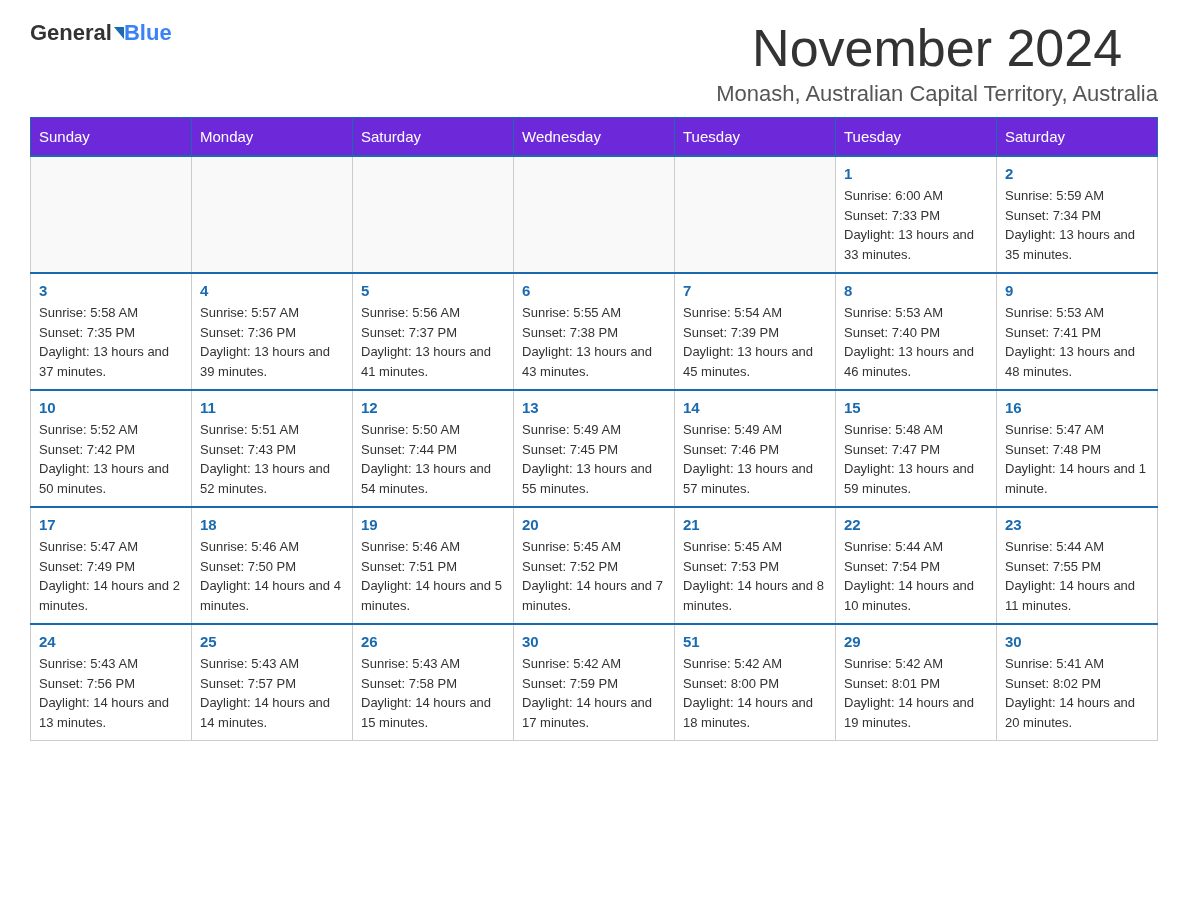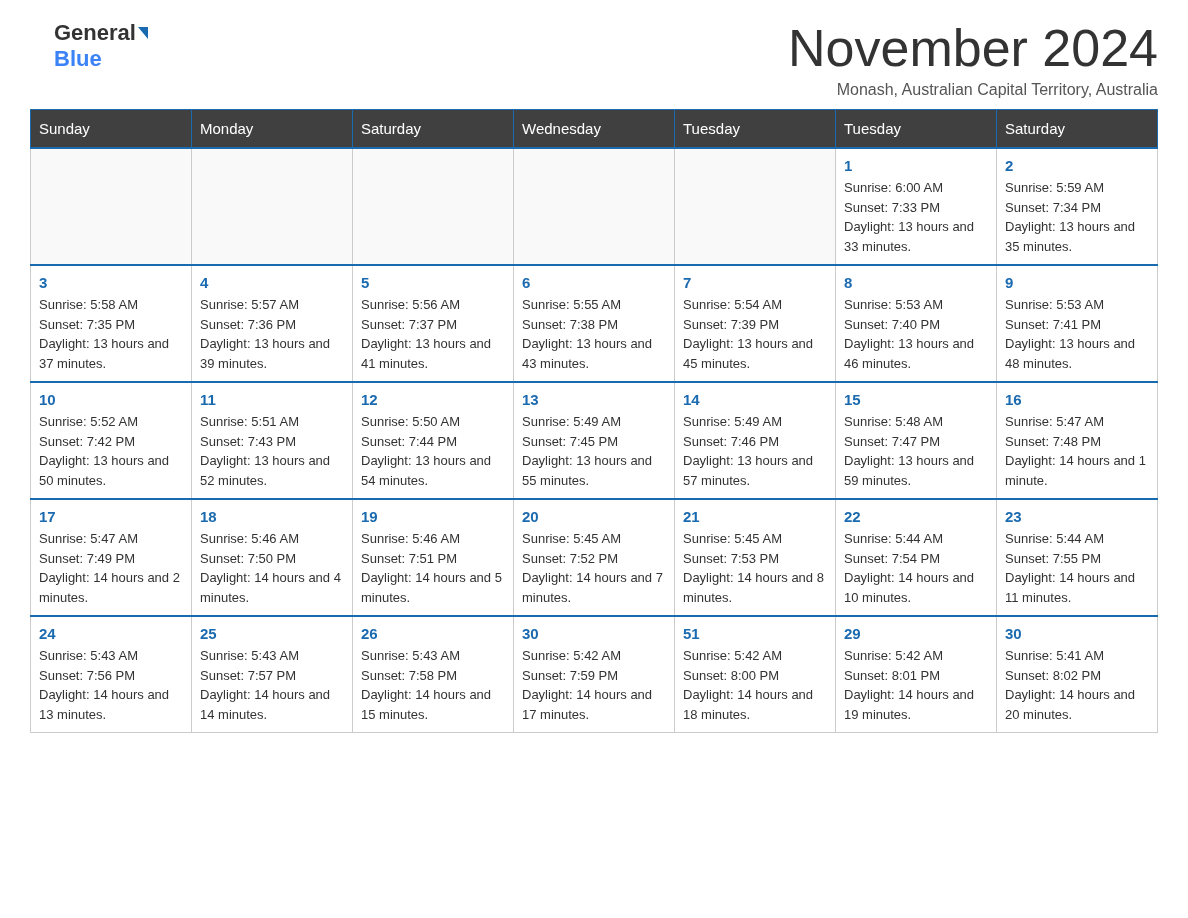--- a/index.html
+++ b/index.html
@@ -12,23 +12,22 @@
       padding: 20px 30px;
     }
     .header-area {
       display: flex;
       justify-content: space-between;
       align-items: flex-start;
       margin-bottom: 10px;
     }
     .logo-area {
       display: flex;
-      flex-direction: column;
+      flex-direction: row;
       align-items: flex-start;
-      margin-left: 24px;
     }
     .logo-text {
       font-size: 22px;
       font-weight: bold;
       color: #333;
     }
     .logo-triangle {
       display: inline-block;
       width: 0;
       height: 0;
@@ -40,40 +39,40 @@
     .logo-line {
       display: flex;
       align-items: center;
     }
     .logo-blue-line {
       color: #3b82f6;
       font-size: 22px;
       font-weight: bold;
     }
     .title-area {
-      text-align: right;
+      text-align: center;
     }
     .month-title {
       font-size: 52px;
       font-weight: normal;
       color: #333;
       line-height: 1.1;
     }
     .location-title {
-      font-size: 16px;
+      font-size: 22px;
       color: #555;
       margin-top: 4px;
     }
     .calendar {
       width: 100%;
       border-collapse: collapse;
       margin-top: 10px;
     }
     .calendar th {
-      background-color: #404040;
+      background-color: #6d28d9;
       color: #fff;
       padding: 10px 8px;
       font-size: 15px;
       font-weight: normal;
       text-align: left;
       border: 1px solid #1a6ab0;
     }
     .calendar td {
       border: 1px solid #ccc;
       vertical-align: top;

